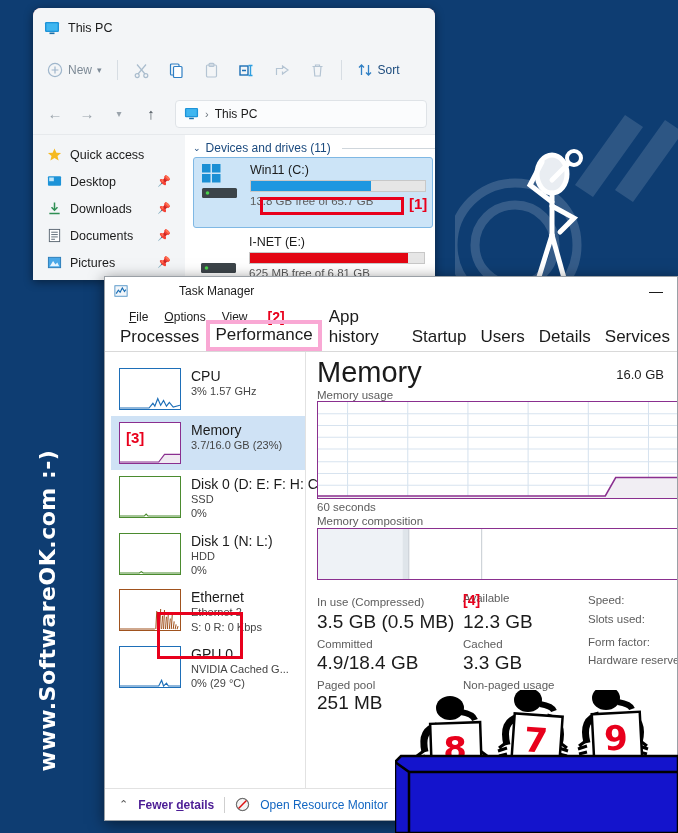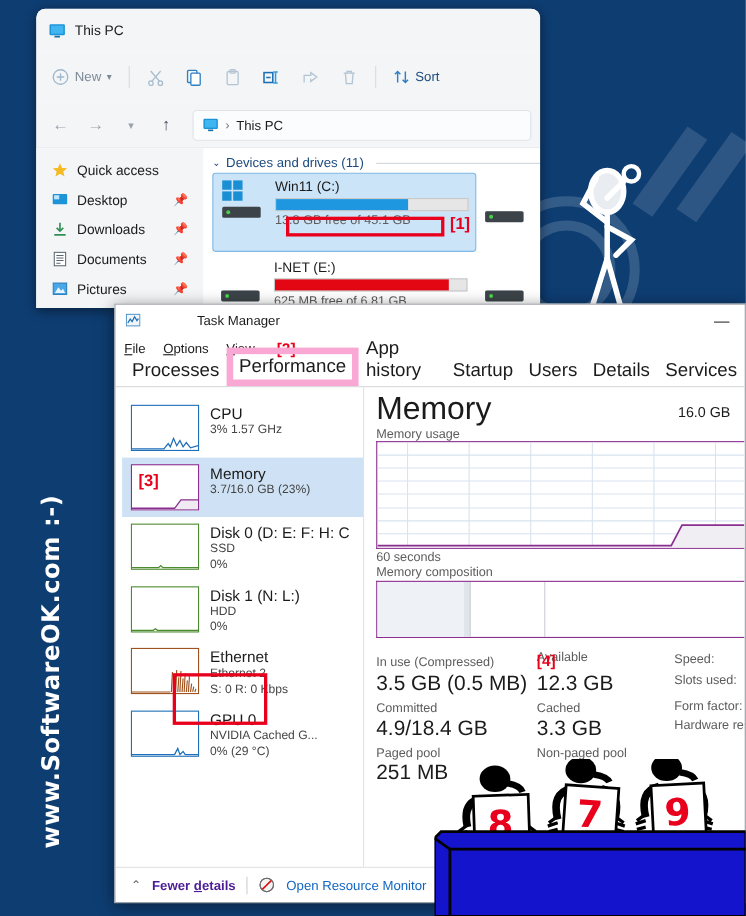--- a/index.html
+++ b/index.html
@@ -24,22 +24,22 @@
     letter-spacing: .5px; white-space: nowrap;
   }
   #ghost-watermark {
     position: absolute; left: 150px; top: 300px; width: 520px; height: 420px;
     pointer-events: none; opacity: .10;
   }
   #stick-figure-waver { position: absolute; left: 500px; top: 140px; width: 110px; height: 145px; }
 
   
   #explorer-window {
-    position: absolute; left: 33px; top: 8px; width: 458px; height: 272px;
-    background: #ffffff; border-radius: 8px 8px 0 0;
+    position: absolute; left: 33px; top: 8px; width: 402px; height: 272px;
+    background: #fca5a5; border-radius: 8px 8px 0 0;
     box-shadow: 0 2px 10px rgba(0,0,0,.45);
     overflow: hidden;
   }
   #explorer-titlebar {
     height: 39px; background: #f3f5f7;
     display: flex; align-items: center; padding-left: 11px; gap: 8px;
   }
   #explorer-title-text { font-size: 12.5px; color: #1b1b1b; }
   #explorer-toolbar {
     height: 46px; background: #f3f5f7; display: flex; align-items: center;
@@ -94,33 +94,33 @@
     box-shadow: 0 3px 14px rgba(0,0,0,.5);
     display: flex; flex-direction: column; overflow: hidden;
   }
   #tm-titlebar { height: 28px; display: flex; align-items: center; padding-left: 9px; gap: 7px; }
   #tm-title-text { font-size: 12px; color: #1b1b1b; margin-left: 44px; }
   #tm-minimize {
     margin-left: auto; width: 42px; height: 28px;
     display: flex; align-items: center; justify-content: center;
     color: #1b1b1b; font-size: 14px;
   }
-  #tm-menubar { height: 23px; display: flex; align-items: center; padding-left: 8px; gap: 16px; }
+  #tm-menubar { height: 23px; display: flex; align-items: center; padding-left: 24px; gap: 16px; }
   .tm-menu { font-size: 12px; color: #1b1b1b; }
   .tm-menu u { text-decoration: underline; }
   #marker-2 { color: #e8001c; font-weight: bold; font-size: 14px; margin-left: 4px; }
   #tm-tabs {
     height: 24px; display: flex; align-items: flex-end; gap: 0;
     padding-left: 8px; border-bottom: 1px solid #d9d9d9;
   }
   .tm-tab { font-size: 17px; color: #1b1b1b; padding: 3px 7px 4px 7px; }
-  .tm-tab.highlight { border: 6px solid #f9a8d4; padding: 1px 5px 2px 5px; }
+  .tm-tab.highlight { border: 4px solid #f9a8d4; padding: 1px 5px 2px 5px; }
   #tm-body { flex: 1; display: flex; overflow: hidden; }
 
-  #tm-sidebar { width: 226px; padding: 10px 0 0 6px; border-right: 1px solid #e2e2e2; }
+  #tm-sidebar { width: 201px; padding: 10px 0 0 6px; border-right: 1px solid #e2e2e2; }
   .res-item { display: flex; gap: 10px; padding: 6px 8px 6px 8px; }
   .res-item.active { background: #cfe2f5; }
   .res-thumb { width: 62px; height: 42px; background: #fff; position: relative; flex: none; }
   .res-text { min-width: 0; }
   .res-title { font-size: 14px; color: #1b1b1b; line-height: 1.15; white-space: nowrap; }
   .res-sub { font-size: 11px; color: #444; line-height: 1.3; white-space: nowrap; }
   #marker-3 {
     position: absolute; left: 6px; top: 6px;
     color: #e8001c; font-weight: bold; font-size: 15px;
   }
@@ -360,21 +360,21 @@
               <rect x="12" y="11" width="8.5" height="8.5" fill="#1b8fd4"></rect>
               <path d="M2 25 L33 25 L37 33 L6 33 Z" fill="#c9d3db"></path>
               <rect x="2" y="25" width="35" height="10" rx="1.5" fill="#3c4449"></rect>
               <circle cx="7.5" cy="30" r="1.8" fill="#49d24b"></circle>
             </svg>
             <div>
               <div class="drive-name">Win11 (C:)</div>
               <div class="bar-track">
                 <div class="bar-fill" id="bar-c" style="width: 69%; background: rgb(30, 151, 224);"></div>
               </div>
-              <div class="drive-free">13.8 GB free of 45.1 GB</div>
+              <div class="drive-free">13.8 GB free of 65.7 GB</div>
             </div>
           </div>
         </div>
         <div class="drive-tile" style="width:60px">
           <svg width="42" height="40" viewBox="0 0 42 40" style="margin-top:18px">
             <path d="M2 12 L33 12 L37 20 L6 20 Z" fill="#c9d3db"></path>
             <rect x="2" y="12" width="35" height="10" rx="1.5" fill="#3c4449"></rect>
             <circle cx="7.5" cy="17" r="1.8" fill="#49d24b"></circle>
           </svg>
         </div>
@@ -579,21 +579,21 @@
 
         <div class="stat-label" style="padding-top:4px">Committed</div>
         <div class="stat-label" style="padding-top:4px">Cached</div>
         <div class="spec-label">Form factor:</div>
 
         <div class="stat-value">4.9/18.4 GB</div>
         <div class="stat-value">3.3 GB</div>
         <div class="spec-label">Hardware reserved:</div>
 
         <div class="stat-label" style="padding-top:4px">Paged pool</div>
-        <div class="stat-label" style="padding-top:4px">Non-paged pool</div>
+        <div class="stat-label" style="padding-top:4px">Non-paged usage</div>
         <div></div>
 
         <div class="stat-value">251 MB</div>
         <div class="stat-value"></div>
         <div></div>
       </div>
     </div>
   </div>
 
   <div id="tm-statusbar">

